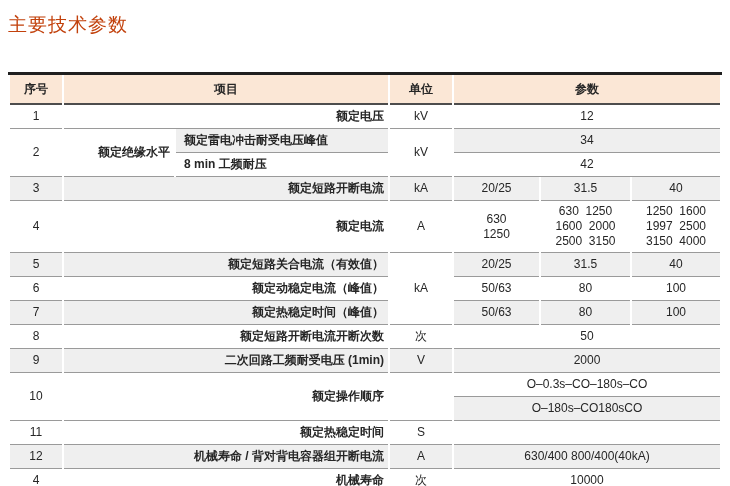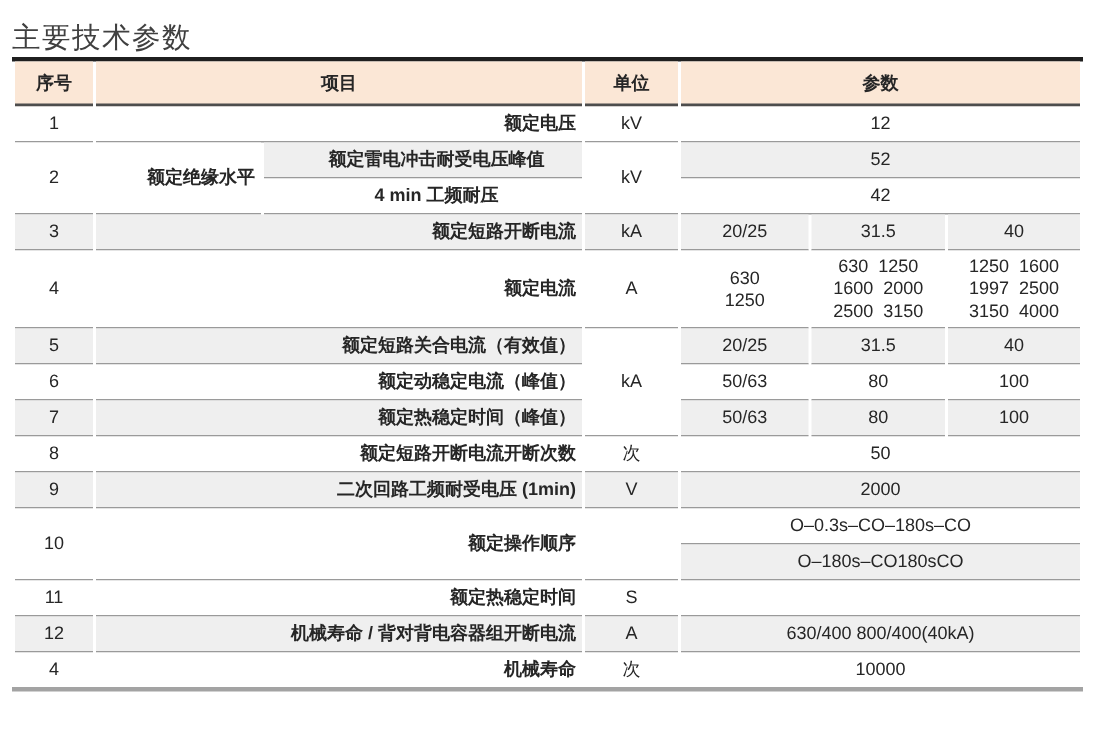--- a/index.html
+++ b/index.html
@@ -4,22 +4,22 @@
 <style>
   html, body { margin: 0; padding: 0; background: #ffffff; }
   body {
     width: 730px; height: 486px; overflow: hidden;
     font-family: "Liberation Sans", "DejaVu Sans", sans-serif;
     color: #262626;
     -webkit-font-smoothing: antialiased;
   }
   .page { padding: 8px 8px 0 8px; }
   .title {
-    font-size: 19px; font-weight: normal; color: #404040;
-    margin: 4px 0 0 0; letter-spacing: 1px;
+    font-size: 19px; font-weight: normal; color: #c2410c;
+    margin: 4px 0 34px 0; letter-spacing: 1px;
   }
   table.params {
     width: 714px; table-layout: fixed;
     border-collapse: separate; border-spacing: 2px 0;
     border-top: 3px solid #1f1f1f;
     border-bottom: 3px solid #a3a3a3;
     font-size: 12px;
   }
   col.c1 { width: 52px; }
   col.c2 { width: 110px; }
@@ -36,21 +36,21 @@
     line-height: 1.25;
   }
   thead th {
     background: #fbe7d6;
     border-bottom: 2px solid #4d4d4d;
     font-weight: bold; height: 22px;
   }
   td.item {
     text-align: right; padding-left: 12px; font-weight: bold;
   }
-  td.sub { text-align: center; padding-left: 22px; font-weight: bold; }
+  td.sub { text-align: left; padding-left: 8px; font-weight: bold; }
   td.g { background: #efefef; }
   tr.lastrow td { border-bottom: none; }
   td .ln { white-space: pre; }
 </style>
 </head>
 <body>
 
 <div class="page">
   <h1 class="title">主要技术参数</h1>
 
@@ -78,24 +78,24 @@
         <td colspan="2" class="item">额定电压</td>
         <td>kV</td>
         <td colspan="3">12</td>
       </tr>
 
       <tr>
         <td rowspan="2">2</td>
         <td rowspan="2" class="item">额定绝缘水平</td>
         <td class="sub g">额定雷电冲击耐受电压峰值</td>
         <td rowspan="2">kV</td>
-        <td colspan="3" class="g">52</td>
+        <td colspan="3" class="g">34</td>
       </tr>
       <tr>
-        <td class="sub">4 min 工频耐压</td>
+        <td class="sub">8 min 工频耐压</td>
         <td colspan="3">42</td>
       </tr>
 
       <tr>
         <td class="g">3</td>
         <td colspan="2" class="item g">额定短路开断电流</td>
         <td class="g">kA</td>
         <td class="g">20/25</td>
         <td class="g">31.5</td>
         <td class="g">40</td>

